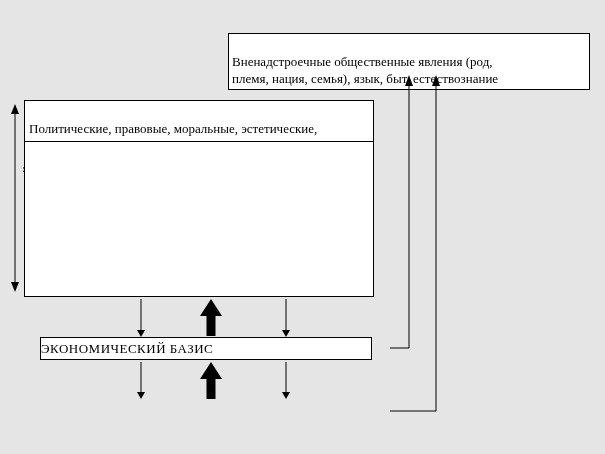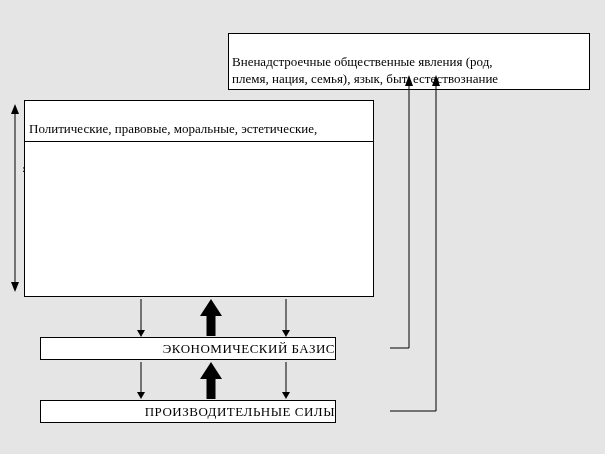--- a/index.html
+++ b/index.html
@@ -35,22 +35,22 @@
     padding: 1px 4px;
     border-bottom: 1px solid #000;
     white-space: pre-line;
     overflow: hidden;
   }
   .s1 { height: 41px; }
   .s2 { height: 77px; }
   .s3 { height: 56px; }
   .s4 { height: 21px; border-bottom: none; text-align: center; }
   .label-box {
-    left: 40px; width: 296px; height: 23px;
-    text-align: right;
+    left: 40px; width: 332px; height: 23px;
+    text-align: left;
     line-height: 21px;
     letter-spacing: 0.5px;
   }
   .base-box   { top: 337px; }
   .forces-box { top: 400px; }
   .side-label {
     position: absolute;
     left: -50px; top: 189px;
     width: 160px; height: 16px;
     transform: rotate(-90deg);
@@ -85,23 +85,20 @@
     </div>
     <div class="section s4">
       <span>Общественная психология</span>
     </div>
   </div>
 
   <div class="box label-box base-box">
     <span>ЭКОНОМИЧЕСКИЙ БАЗИС</span>
   </div>
 
-  <div class="box label-box forces-box">
-    <span>ПРОИЗВОДИТЕЛЬНЫЕ СИЛЫ</span>
-  </div>
 
   <svg class="arrows" width="605" height="454" viewBox="0 0 605 454">
 
     <g stroke="#000" fill="#000" stroke-width="1">
       <line x1="15" y1="113" x2="15" y2="283"></line>
       <polygon points="11,114 19,114 15,104" stroke="none"></polygon>
       <polygon points="11,282 19,282 15,292" stroke="none"></polygon>
     </g>
 
     <g stroke="#000" fill="#000" stroke-width="1">

